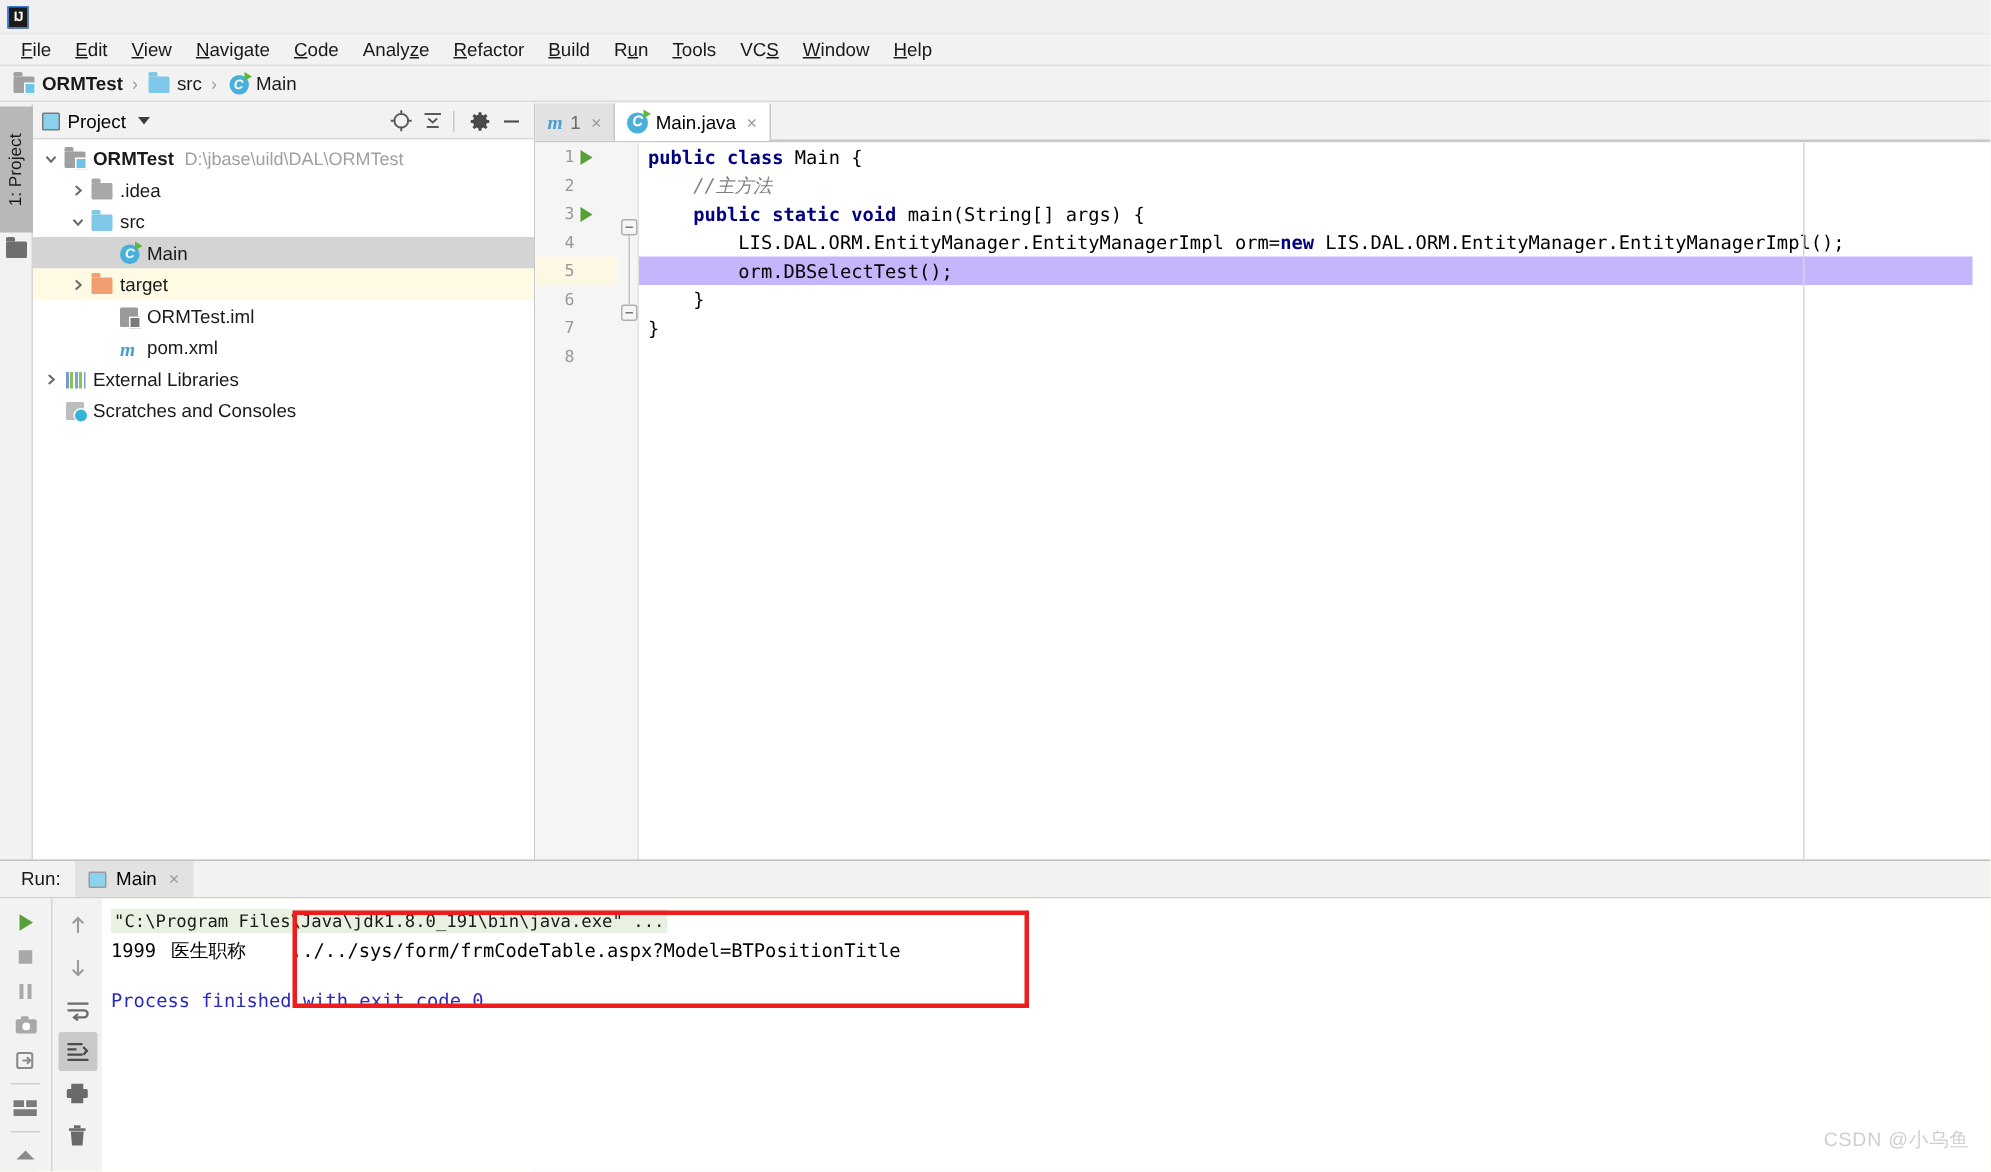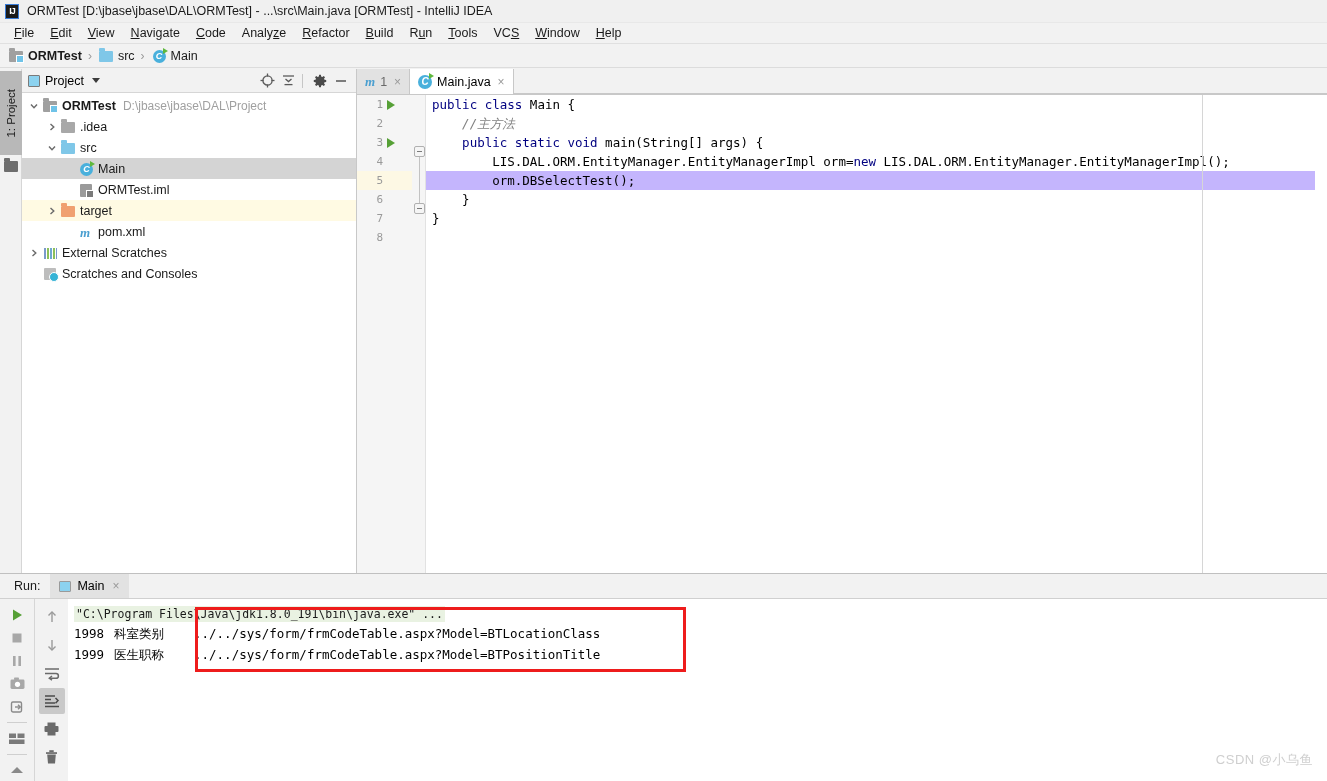--- a/index.html
+++ b/index.html
@@ -142,21 +142,21 @@
   .lnrow.hl{background:#fdf8e4;}
   .lnum{width:26px;text-align:right;font-family:"DejaVu Sans Mono",monospace;font-size:11px;color:#9a9a9a;}
   .runarrow{position:absolute;left:30px;top:5px;width:0;height:0;border-left:8px solid #56a036;border-top:5px solid transparent;border-bottom:5px solid transparent;}
   #foldcol{width:14px;flex:none;background:#f5f5f5;border-right:1px solid #e2e2e2;position:relative;}
   .foldmark{position:absolute;left:2px;width:11px;height:11px;border:1px solid #b0b0b0;background:#f5f5f5;border-radius:2px;}
   .foldmark:after{content:"";position:absolute;left:2px;top:4px;width:5px;height:1px;background:#7a7a7a;}
   #foldline{position:absolute;left:7px;width:1px;background:#c2c2c2;}
   #codecanvas{flex:1;position:relative;background:#fff;overflow:hidden;}
   .codeline{height:19px;line-height:19px;font-family:"DejaVu Sans Mono",monospace;font-size:12.5px;white-space:pre;color:#000;padding-left:6px;}
   .codeline.hl{background:#c4b5fd;}
-  .kw{color:#000080;font-weight:normal;text-align:right;}
+  .kw{color:#000080;font-weight:bold;text-align:right;}
   .cmt{color:#808080;font-style:italic;}
   #rightguide{position:absolute;top:0;bottom:0;left:776px;width:1px;background:#d6d6d6;}
   #editor-scroll-right{position:absolute;top:0;right:0;width:12px;bottom:0;background:#fff;}
   #breadbar{height:24px;background:#f2f2f2;border-top:1px solid #d0d0d0;display:flex;align-items:center;padding-left:48px;flex:none;}
   #breadbar .bc{font-size:12.5px;color:#4a4a4a;}
   #breadbar .bcsep{color:#9a9a9a;margin:0 7px;}
   
   #runpanel{
     position:absolute;left:0;right:0;bottom:0;height:208px;
     background:#fef9c3;border-top:1px solid #c0c0c0;display:flex;flex-direction:column;
@@ -185,21 +185,20 @@
     position:absolute;right:14px;bottom:12px;font-size:13px;color:#cfcfcf;
     font-family:"Liberation Sans",sans-serif;letter-spacing:.5px;
   }
   svg{display:block;}
 </style>
 </head>
 <body>
 
 <div id="titlebar">
   <div id="ij-logo">IJ</div>
-  <div id="title-text">ORMTest [D:\jbase\jbase\DAL\ORMTest] - ...\src\Main.java [ORMTest] - IntelliJ IDEA</div>
 </div>
 
 <div id="menubar">
     <div class="menu-item"><span class="u">F</span>ile</div>
     <div class="menu-item"><span class="u">E</span>dit</div>
     <div class="menu-item"><span class="u">V</span>iew</div>
     <div class="menu-item"><span class="u">N</span>avigate</div>
     <div class="menu-item"><span class="u">C</span>ode</div>
     <div class="menu-item">Analy<span class="u">z</span>e</div>
     <div class="menu-item"><span class="u">R</span>efactor</div>
@@ -284,21 +283,21 @@
         <div class="trow" style="padding-left: 4px;">
           <span class="arrow">
             <svg width="10" height="10" viewBox="0 0 10 10">
               <polyline points="2,3.5 5,6.8 8,3.5" fill="none" stroke="#6a6a6a" stroke-width="1.4"></polyline>
             </svg>
           </span>
           <span class="ico">
             <span class="folder f-module"></span>
           </span>
           <span class="tlabel bold">ORMTest</span>
-          <span class="tpath">D:\jbase\jbase\DAL\Project</span>
+          <span class="tpath">D:\jbase\uild\DAL\ORMTest</span>
         </div>
         <div class="trow" style="padding-left: 22px;">
           <span class="arrow">
             <svg width="10" height="10" viewBox="0 0 10 10">
               <polyline points="3.5,2 6.8,5 3.5,8" fill="none" stroke="#6a6a6a" stroke-width="1.4"></polyline>
             </svg>
           </span>
           <span class="ico">
             <span class="folder f-gray"></span>
           </span>
@@ -315,55 +314,55 @@
           </span>
           <span class="tlabel">src</span>
         </div>
         <div class="trow selected" style="padding-left: 40px;">
           <span class="arrow"></span>
           <span class="ico">
             <span class="cls-ic">C</span>
           </span>
           <span class="tlabel">Main</span>
         </div>
-        <div class="trow" style="padding-left: 40px;">
-          <span class="arrow"></span>
-          <span class="ico">
-            <span class="iml-ic"></span>
-          </span>
-          <span class="tlabel">ORMTest.iml</span>
-        </div>
         <div class="trow highlight" style="padding-left: 22px;">
           <span class="arrow">
             <svg width="10" height="10" viewBox="0 0 10 10">
               <polyline points="3.5,2 6.8,5 3.5,8" fill="none" stroke="#6a6a6a" stroke-width="1.4"></polyline>
             </svg>
           </span>
           <span class="ico">
             <span class="folder f-orange"></span>
           </span>
           <span class="tlabel">target</span>
         </div>
         <div class="trow" style="padding-left: 40px;">
           <span class="arrow"></span>
           <span class="ico">
+            <span class="iml-ic"></span>
+          </span>
+          <span class="tlabel">ORMTest.iml</span>
+        </div>
+        <div class="trow" style="padding-left: 40px;">
+          <span class="arrow"></span>
+          <span class="ico">
             <span class="mvn-ic">m</span>
           </span>
           <span class="tlabel">pom.xml</span>
         </div>
         <div class="trow" style="padding-left: 4px;">
           <span class="arrow">
             <svg width="10" height="10" viewBox="0 0 10 10">
               <polyline points="3.5,2 6.8,5 3.5,8" fill="none" stroke="#6a6a6a" stroke-width="1.4"></polyline>
             </svg>
           </span>
           <span class="ico">
             <span class="extlib-ic"></span>
           </span>
-          <span class="tlabel">External Scratches</span>
+          <span class="tlabel">External Libraries</span>
         </div>
         <div class="trow" style="padding-left: 4px;">
           <span class="arrow"></span>
           <span class="ico">
             <span class="scr-ic"></span>
           </span>
           <span class="tlabel">Scratches and Consoles</span>
         </div>
       </div>
   </div>
@@ -538,21 +537,21 @@
             <rect x="2" y="3.2" width="11" height="1.7" fill="#6a6a6a"></rect>
             <rect x="5.3" y="1.2" width="4.4" height="2" fill="#6a6a6a"></rect>
             <path d="M3.2 5.4h8.6l-.8 9.2H4z" fill="#6a6a6a"></path>
           </svg>
       </div>
     </div>
 
     <div id="console">
 
     <div class="cline" style="height: 18px; line-height: 18px;"><span class="cmdline">"C:\Program Files\Java\jdk1.8.0_191\bin\java.exe" ...</span></div>
-        <div class="cline"><span class="cnum">1998</span><span class="ccn">科室类别</span><span>../../sys/form/frmCodeTable.aspx?Model=BTLocationClass</span></div>
         <div class="cline"><span class="cnum">1999</span><span class="ccn">医生职称</span><span>../../sys/form/frmCodeTable.aspx?Model=BTPositionTitle</span></div>
         <div style="height: 12px;"></div>
+        <div class="cline finline">Process finished with exit code 0</div>
         <div id="redbox" style="border-color: rgb(238, 28, 28);"></div>
       </div>
   </div>
 </div>
 
 <div id="watermark">CSDN @小乌鱼</div>
 
 </body></html>

